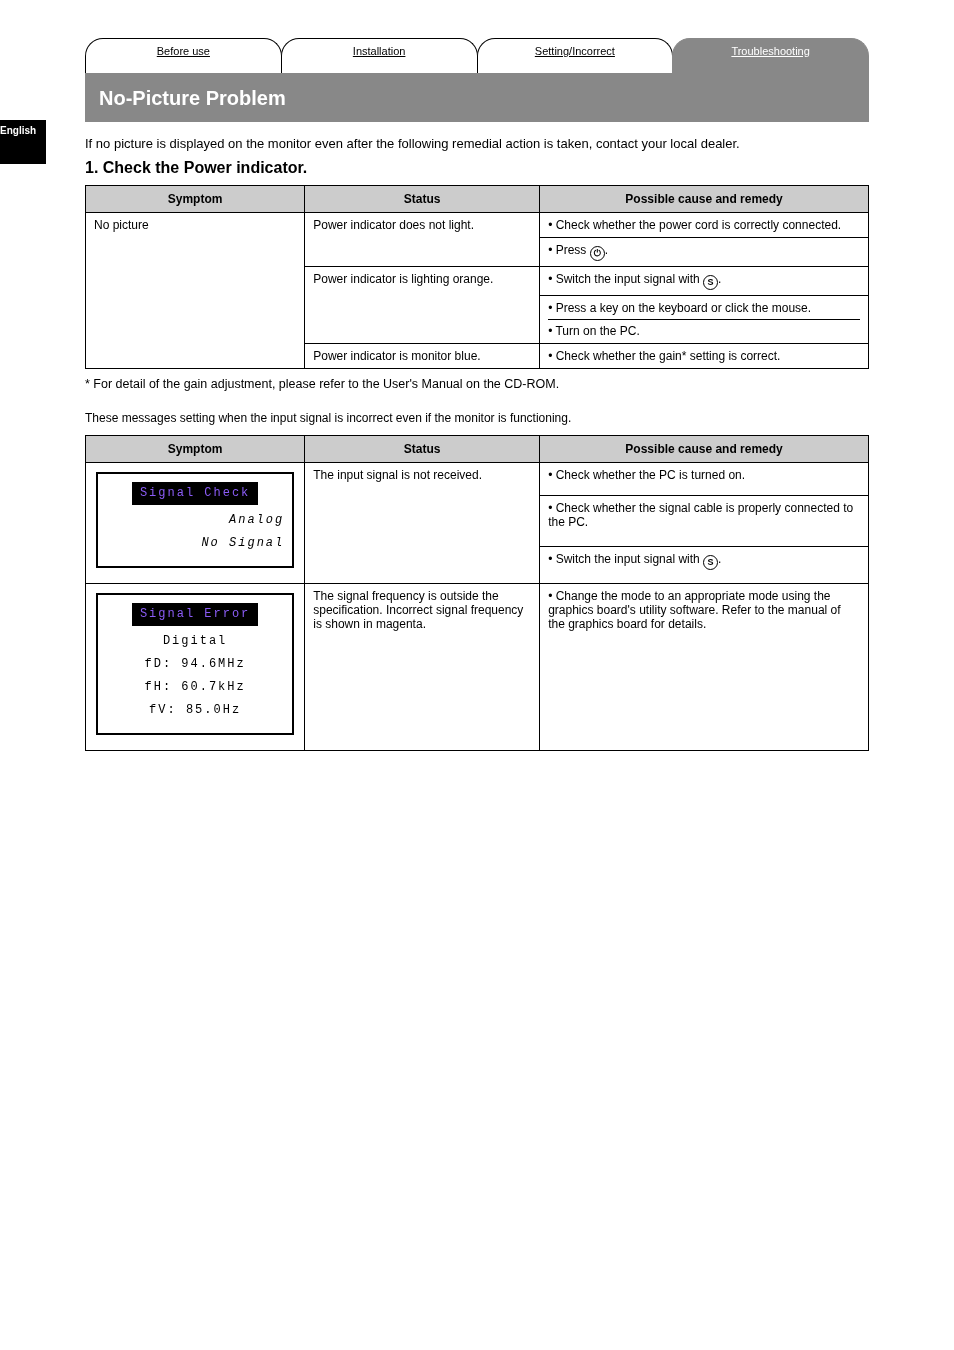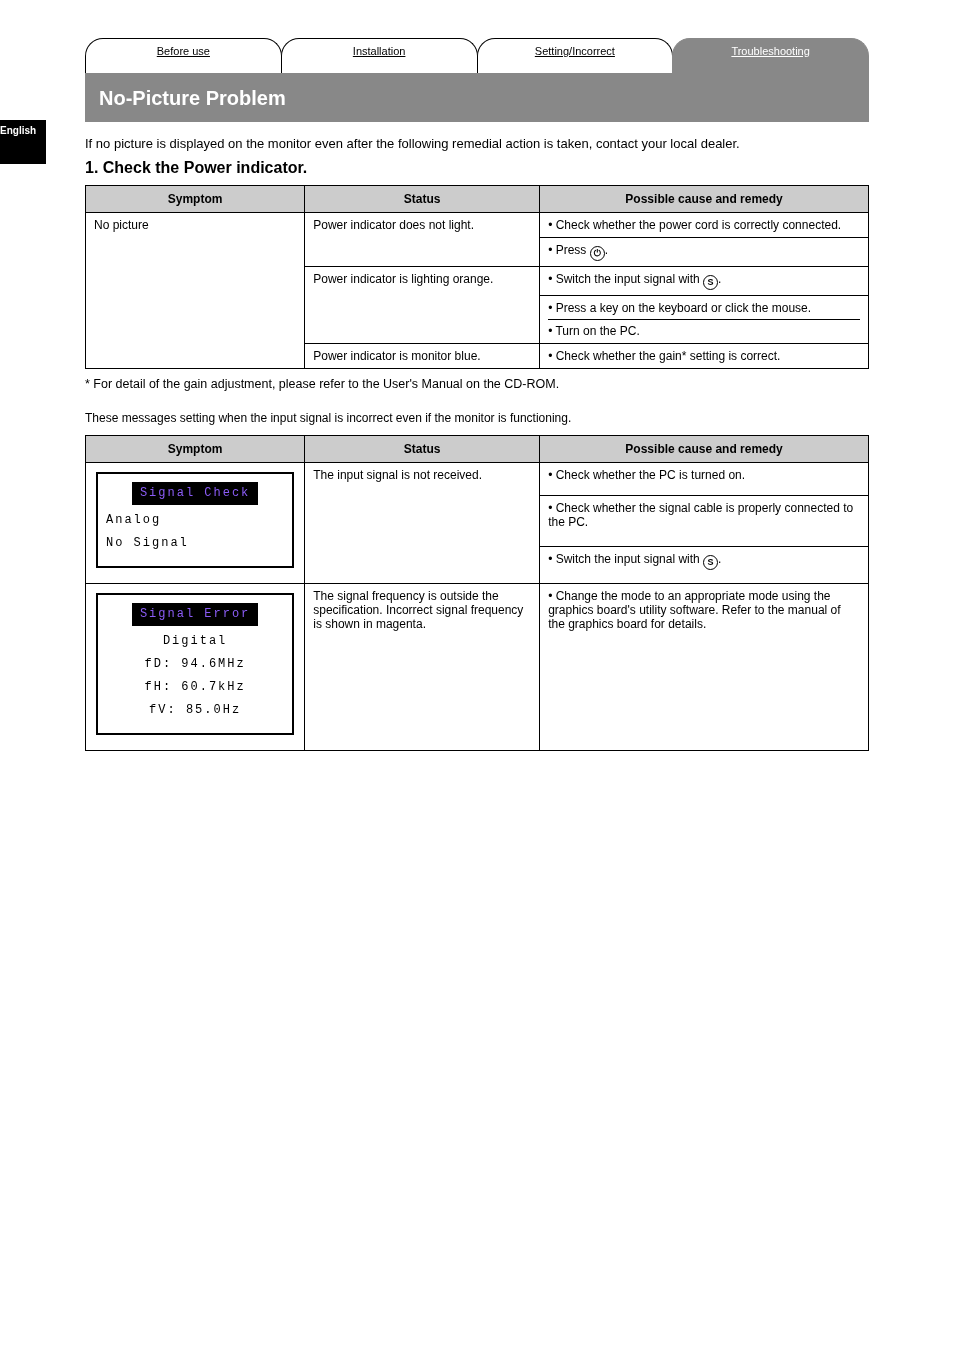--- a/index.html
+++ b/index.html
@@ -102,21 +102,21 @@
     line-height: 1.9;
   }
   .sig-title {
     display: inline-block;
     color: #8b5cf6;
     background: #000;
     padding: 0 8px;
     letter-spacing: 2px;
     margin-bottom: 4px;
   }
-  .sig-detail { text-align: left; }
+  .sig-detail { text-align: right; font-style: italic; }
   .sig-left { text-align: center; }
 </style>
 </head>
 <body>
 
 <div class="page">
 
   <div class="side-tab">
     <span>English</span>
   </div>

